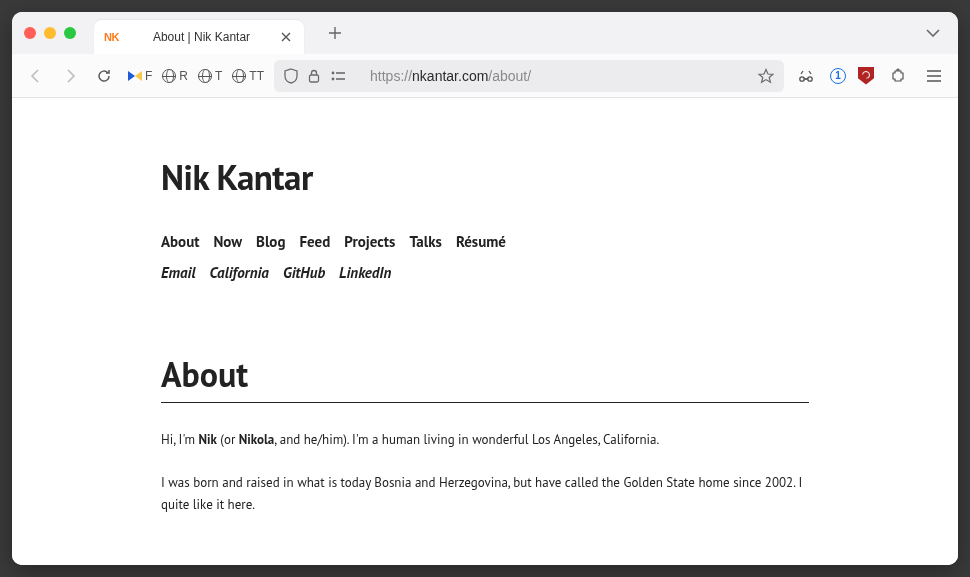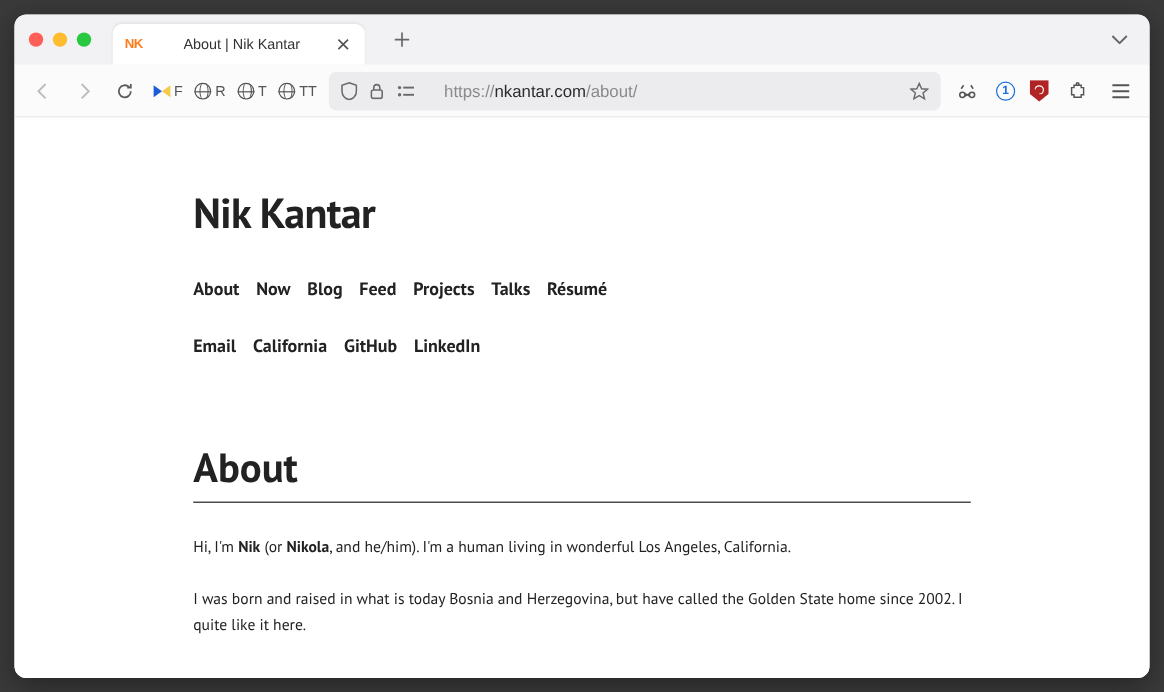--- a/index.html
+++ b/index.html
@@ -224,21 +224,21 @@
       margin-bottom: 32px;
     }
     .nav-row {
       display: flex;
       flex-wrap: wrap;
       gap: 12px 14px;
       font-size: 15px;
       font-weight: 700;
     }
     .nav-row a { color: #222; text-decoration: none; cursor: pointer; }
-    .nav-row + .nav-row { margin-top: 28px; }
+    .nav-row + .nav-row { margin-top: 12px; font-style: italic; }
     .page-heading {
       font-size: 34px;
       font-weight: 800;
       margin-top: 70px;
       padding-bottom: 6px;
       border-bottom: 1.5px solid #222;
     }
     .prose { margin-top: 26px; font-size: 13px; line-height: 1.65; }
     .prose p { margin-bottom: 22px; }
     .prose strong { font-weight: 700; }

